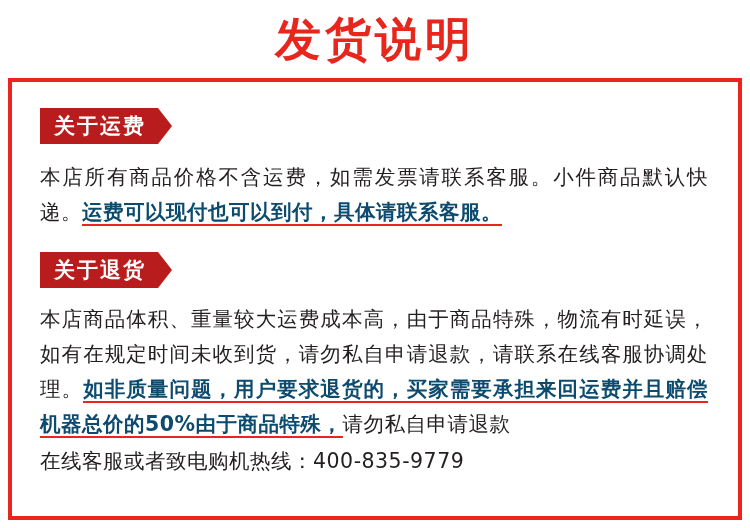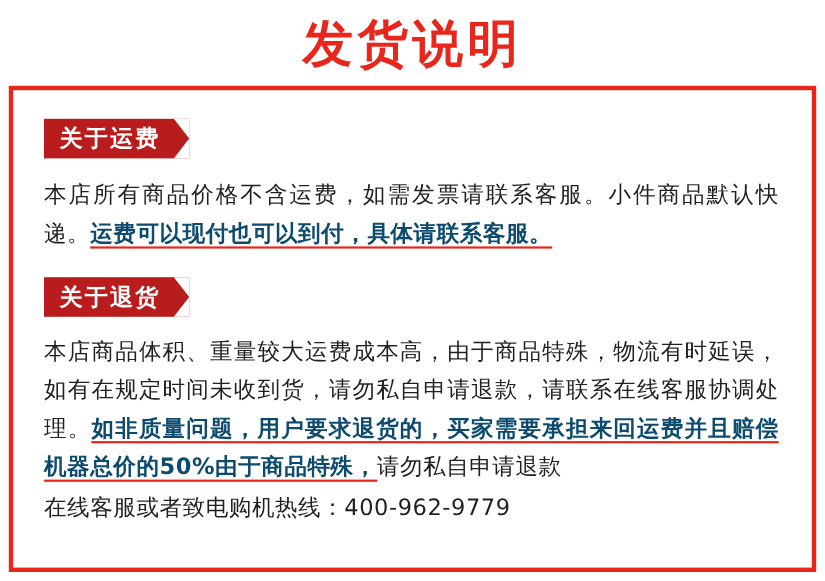--- a/index.html
+++ b/index.html
@@ -118,18 +118,18 @@
       <div class="section-body">
         <span>本店所有商品价格不含运费，如需发票请联系客服。小件商品默认快递。</span><span class="hl-u">运费可以现付也可以到付，具体请联系客服。</span>
       </div>
     </div>
 
     <div class="sec2">
       <div class="flag">
         <span class="flag-inner">关于退货</span>
       </div>
       <div class="section-body">
-        <span>本店商品体积、重量较大运费成本高，由于商品特殊，物流有时延误，如有在规定时间未收到货，请勿私自申请退款，请联系在线客服协调处理。</span><span class="hl-u">如非质量问题，用户要求退货的，买家需要承担来回运费并且赔偿机器总价的50%由于商品特殊，</span><span>请勿私自申请退款</span><span class="hotline">在线客服或者致电购机热线：400-962-9779</span>
+        <span>本店商品体积、重量较大运费成本高，由于商品特殊，物流有时延误，如有在规定时间未收到货，请勿私自申请退款，请联系在线客服协调处理。</span><span class="hl-u">如非质量问题，用户要求退货的，买家需要承担来回运费并且赔偿机器总价的50%由于商品特殊，</span><span>请勿私自申请退款</span><span class="hotline">在线客服或者致电购机热线：400-835-9779</span>
       </div>
     </div>
 
   </div>
 </div>
 
 </body></html>

